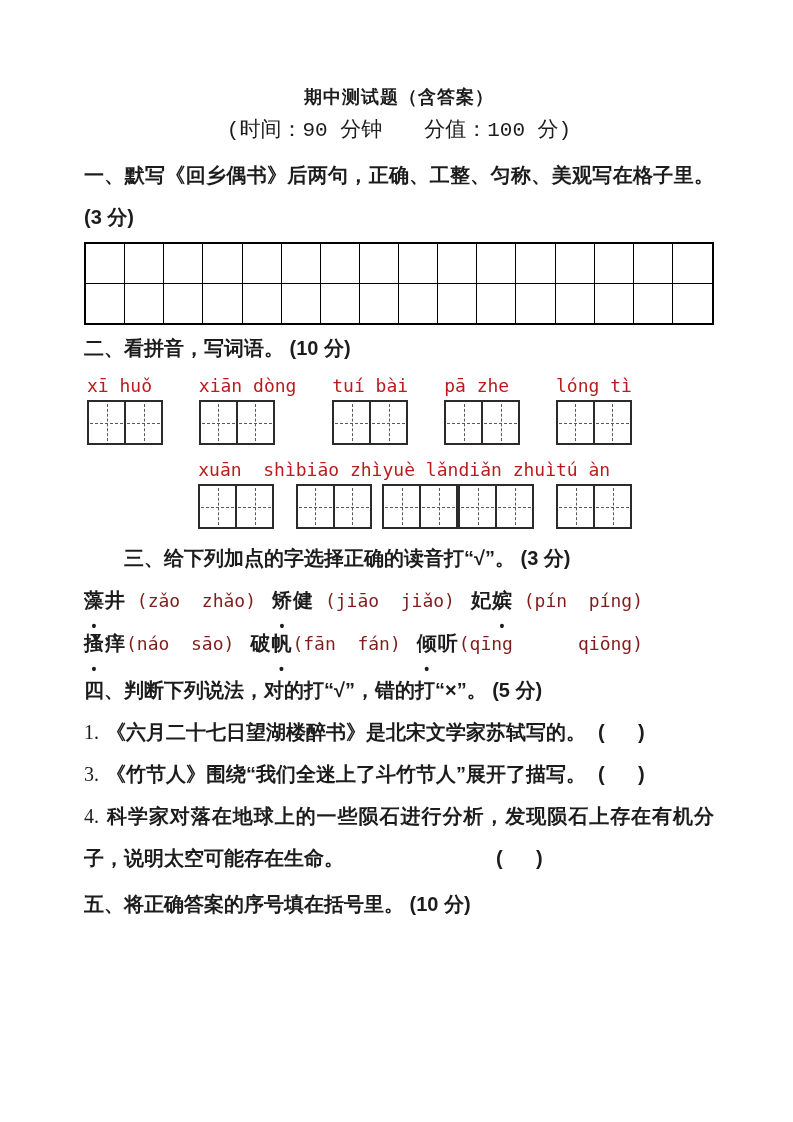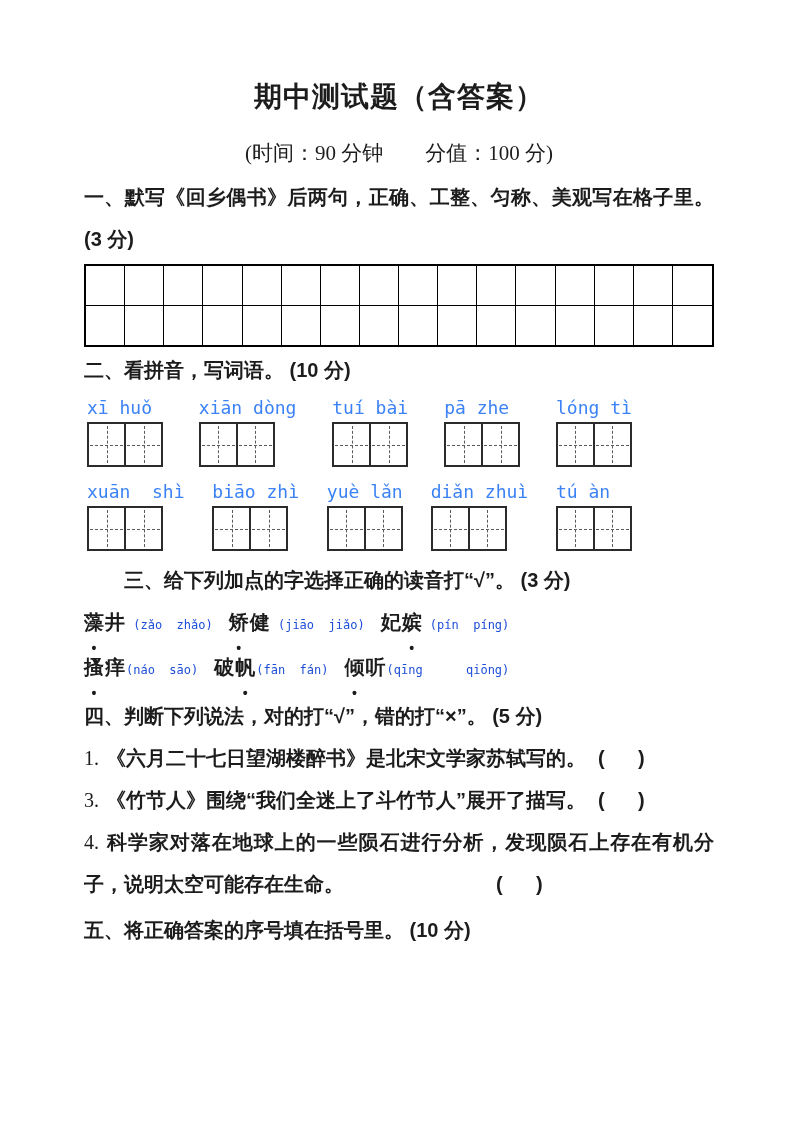--- a/index.html
+++ b/index.html
@@ -15,32 +15,32 @@
     font-family: "Liberation Sans", sans-serif;
   }
   .page {
     width: 630px;
     margin-left: 84px;
     padding-top: 84px;
   }
   .title {
     text-align: center;
     font-family: "Liberation Serif", serif;
-    font-size: 28px;
+    font-size: 18px;
     font-weight: 700;
     line-height: 26px;
     letter-spacing: 1px;
   }
   .subtitle {
     text-align: center;
-    font-family: Liberation Serif, serif;
+    font-family: Liberation Mono, monospace;
     font-size: 21px;
     font-weight: 400;
     line-height: 26px;
-    margin-top: 30px;
+    margin-top: 8px;
   }
   .heading {
     font-size: 20px;
     font-weight: 700;
     line-height: 42px;
     text-align: justify;
     margin-top: 4px;
   }
   .heading.h1 { margin-top: 10px; }
   .heading.h2 { margin-top: 2px; }
@@ -63,29 +63,29 @@
   .write-cell.last-row { border-bottom: none; }
 
   
   .pinyin-row {
     display: flex;
     justify-content: space-between;
     width: 545px;
     margin-left: 3px;
     margin-top: 6px;
   }
-  .pinyin-row.second { margin-top: 14px; }
+  .pinyin-row.second { margin-top: 14px; justify-content: flex-end; }
   .pinyin-item { display: flex; flex-direction: column; }
   .pinyin-label {
     font-family: "DejaVu Sans Mono", monospace;
     font-size: 18px;
     line-height: 22px;
     white-space: pre;
     margin-bottom: 3px;
-    color: #3b82f6;
+    color: #b91c1c;
   }
   .tzg-box {
     display: flex;
     width: 76px;
     height: 45px;
     border: 2px solid #2b2b2b;
     box-sizing: border-box;
   }
   .tzg-cell { flex: 1; position: relative; }
   .tzg-cell + .tzg-cell { border-left: 2px solid #2b2b2b; }
@@ -121,23 +121,23 @@
     left: 50%;
     transform: translateX(-50%);
     bottom: -10px;
     font-size: 14px;
     line-height: 10px;
     color: #1c1c1c;
   }
   .pron-options {
     font-family: "DejaVu Sans Mono", monospace;
     font-weight: 400;
-    font-size: 12px;
+    font-size: 18px;
     white-space: pre;
-    color: #1d4ed8;
+    color: #7f1d1d;
   }
 
   
   .judge-item, .choice-item {
     font-size: 20px;
     font-weight: 700;
     line-height: 42px;
     text-align: justify;
   }
   .item-num {

